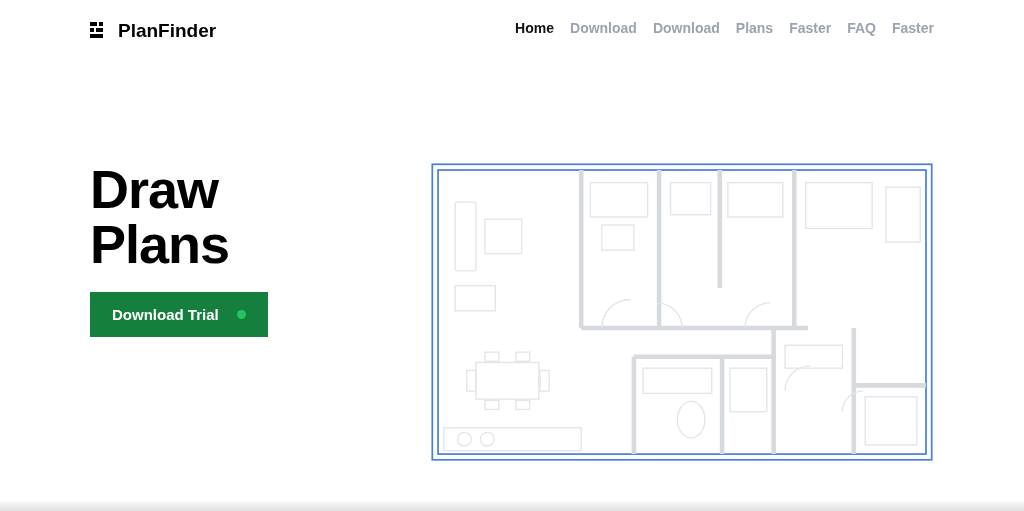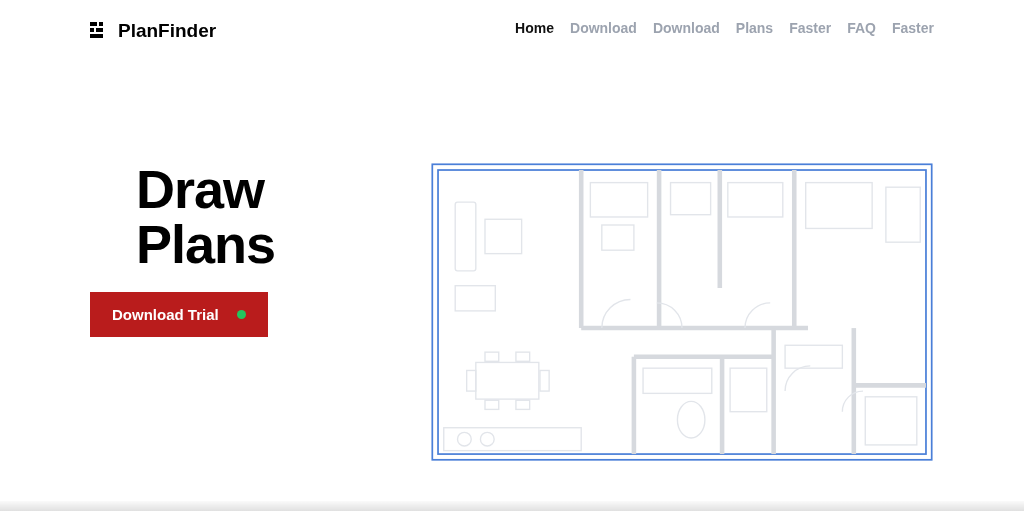--- a/index.html
+++ b/index.html
@@ -59,31 +59,30 @@
     .hero-left {
       flex: 0 0 300px;
     }
     .hero-title {
       font-size: 54px;
       font-weight: 800;
       line-height: 1.02;
       color: #000;
       letter-spacing: -1px;
       margin-bottom: 20px;
-      margin-left: 46px;
     }
     .hero-subtitle {
       font-size: 17px;
       color: #9ca3af;
       line-height: 1.5;
       margin-bottom: 24px;
       max-width: 280px;
     }
     .cta-button {
-      background: #b91c1c;
+      background: #15803d;
       color: #fff;
       border: none;
       padding: 14px 22px;
       font-size: 15px;
       font-weight: 700;
       cursor: pointer;
       display: inline-flex;
       align-items: center;
       gap: 18px;
     }

